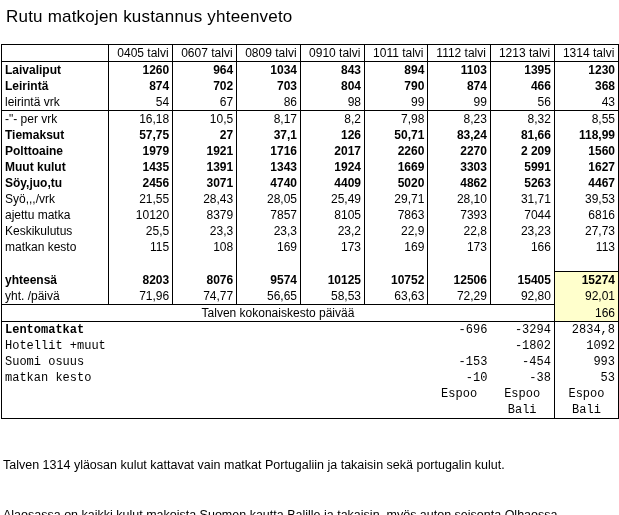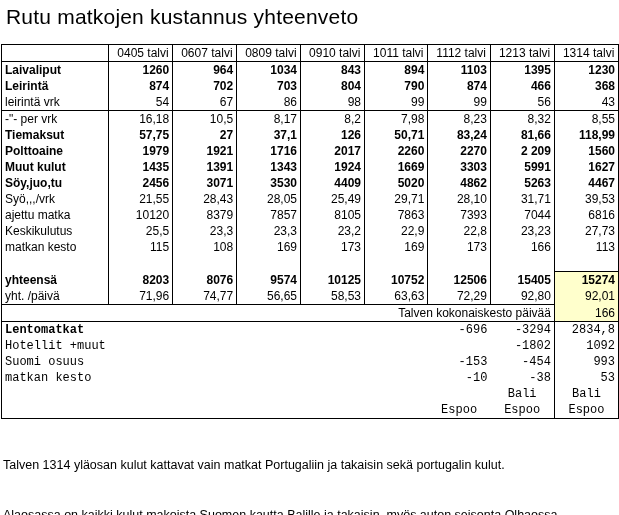--- a/index.html
+++ b/index.html
@@ -1,40 +1,40 @@
 <!DOCTYPE html>
 <html><head>
 <meta charset="utf-8">
 <style>
   html,body{margin:0;padding:0;}
   body{
     width:619px;height:515px;background:#ffffff;color:#000000;
     font-family:"Liberation Sans",sans-serif;overflow:hidden;
   }
   .page-title{
-    font-size:21px;line-height:22px;margin:6px 0 0 6px;font-weight:400;
+    font-size:17px;line-height:22px;margin:6px 0 0 6px;font-weight:400;
     letter-spacing:0.2px;
   }
   table{
     border-collapse:collapse;table-layout:fixed;margin:16px 0 0 1px;
   }
   td,th{
     font-size:12px;height:16px;line-height:16px;padding:0 3px;
     overflow:hidden;white-space:nowrap;font-weight:normal;vertical-align:middle;
   }
   tr.header-row th{border:1px solid #000;text-align:left;padding-left:8px;}
   td.num{text-align:right;}
   .bold{font-weight:bold;}
   tr.grid td{border-left:1px solid #000;border-right:1px solid #000;}
   tr.sep td{border-bottom:1px solid #000;margin-top:36px;}
   tr.sepx td:not(:last-child){border-bottom:1px solid #000;}
   td.ylw{background:#ffffcc;}
   td.bt{border-top:1px solid #000;text-align:right;}
   tr.merged td{border-bottom:1px solid #000;}
-  tr.merged td.mlab{border-left:1px solid #000;border-right:1px solid #000;text-align:right;}
+  tr.merged td.mlab{border-left:1px solid #000;border-right:1px solid #000;text-align:center;}
   tr.merged td.myl{border-right:1px solid #000;}
   tr.bottom td{border:0;font-family:Liberation Mono, monospace;}
   tr.bottom td:first-child{border-left:1px solid #000;}
   tr.bottom td:last-child{border-left:1px solid #000;border-right:1px solid #000;}
   tbody tr:last-child td{border-bottom:1px solid #000;}
   tr.center-vals td.num{text-align:center;}
   .footer{
     margin:5px 0 0 3px;font-size:12.5px;line-height:16.5px;white-space:pre-wrap;
   }
   .footer div{white-space:pre;}
@@ -142,21 +142,21 @@
         <td class="num bold">1924</td>
         <td class="num bold">1669</td>
         <td class="num bold">3303</td>
         <td class="num bold">5991</td>
         <td class="num bold">1627</td>
       </tr>
       <tr class="grid">
         <td class="bold">Söy,juo,tu</td>
         <td class="num bold">2456</td>
         <td class="num bold">3071</td>
-        <td class="num bold">3530</td>
+        <td class="num bold">4740</td>
         <td class="num bold">4409</td>
         <td class="num bold">5020</td>
         <td class="num bold">4862</td>
         <td class="num bold">5263</td>
         <td class="num bold">4467</td>
       </tr>
       <tr class="grid">
         <td>Syö,,,/vrk</td>
         <td class="num">21,55</td>
         <td class="num">28,43</td>
@@ -281,34 +281,34 @@
         <td class="num">-38</td>
         <td class="num">53</td>
       </tr>
       <tr class="bottom center-vals">
         <td></td>
         <td class="num"></td>
         <td class="num"></td>
         <td class="num"></td>
         <td class="num"></td>
         <td class="num"></td>
-        <td class="num"></td>
-        <td class="num">Bali</td>
-        <td class="num">Bali</td>
-      </tr>
-      <tr class="bottom center-vals">
-        <td></td>
-        <td class="num"></td>
-        <td class="num"></td>
-        <td class="num"></td>
-        <td class="num"></td>
-        <td class="num"></td>
         <td class="num">Espoo</td>
         <td class="num">Espoo</td>
         <td class="num">Espoo</td>
+      </tr>
+      <tr class="bottom center-vals">
+        <td></td>
+        <td class="num"></td>
+        <td class="num"></td>
+        <td class="num"></td>
+        <td class="num"></td>
+        <td class="num"></td>
+        <td class="num"></td>
+        <td class="num">Bali</td>
+        <td class="num">Bali</td>
       </tr>
     </tbody>
 </table>
 
 <div class="footer">
   <div>Talven 1314 yläosan kulut kattavat vain matkat Portugaliin ja takaisin sekä portugalin kulut.</div>
   <div>Alaosassa on kaikki kulut makoista Suomen kautta Balille ja takaisin, myös auton seisonta Olhaossa</div>
   
   
 </div>

